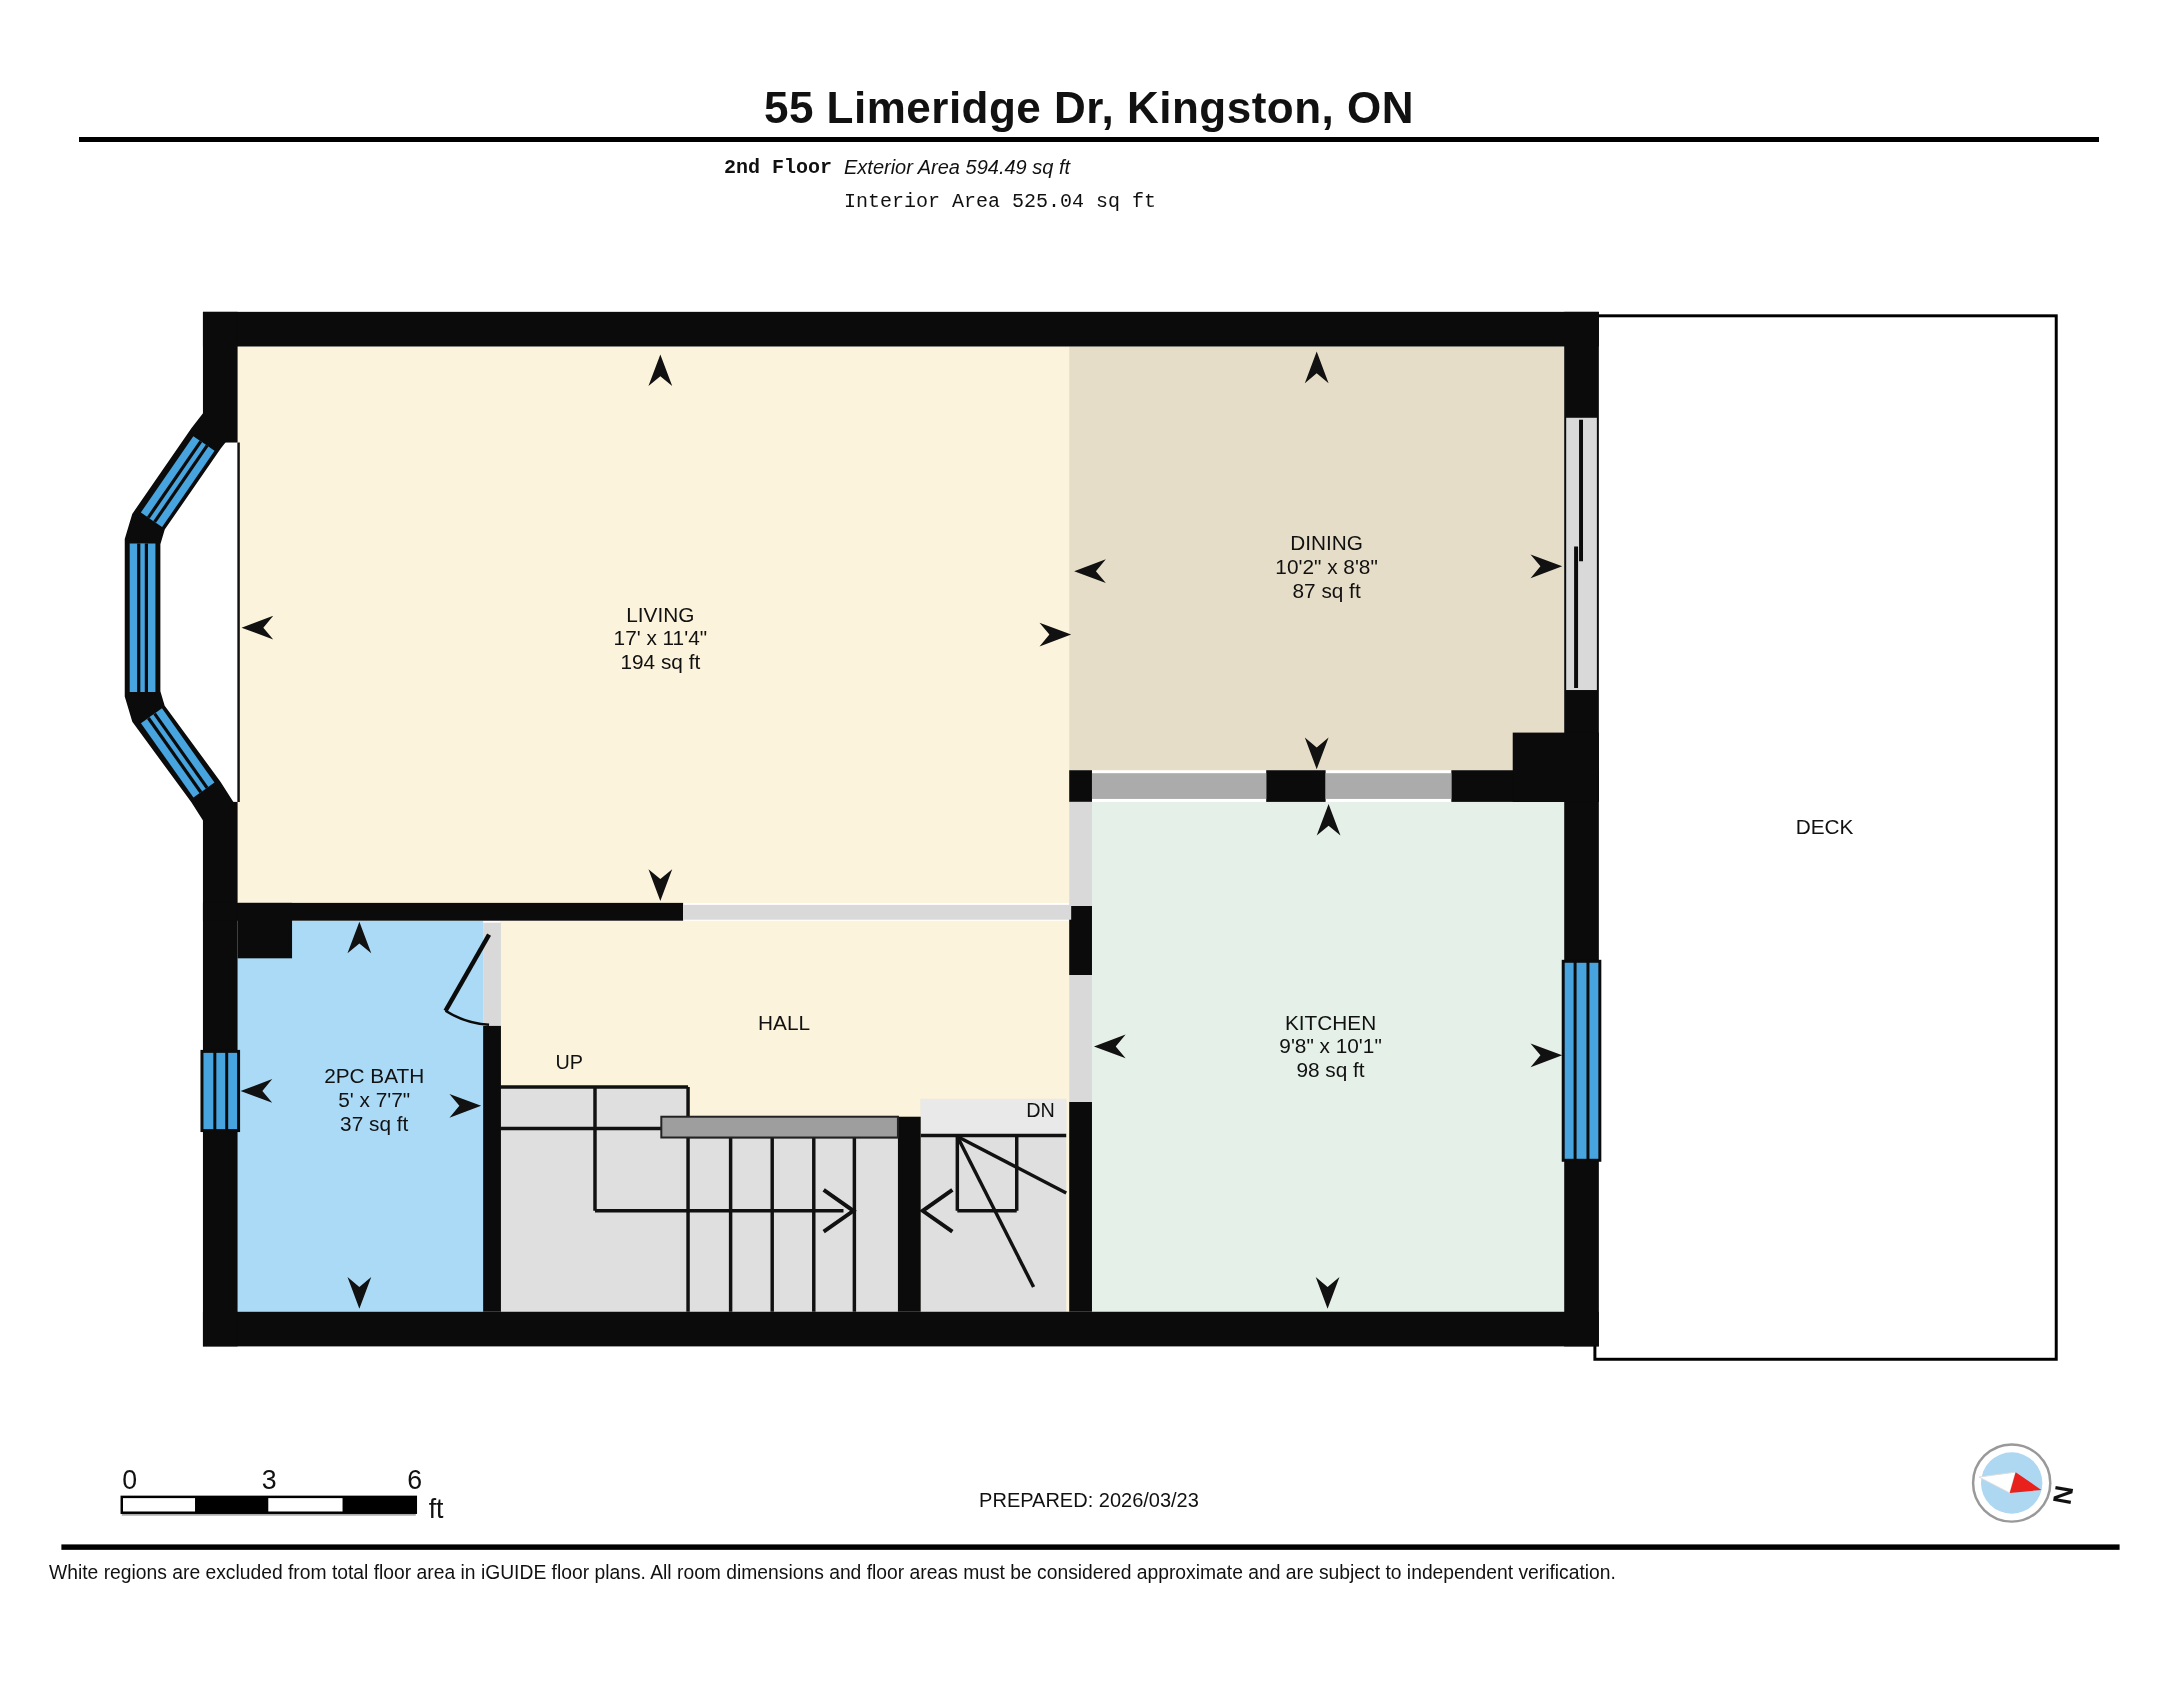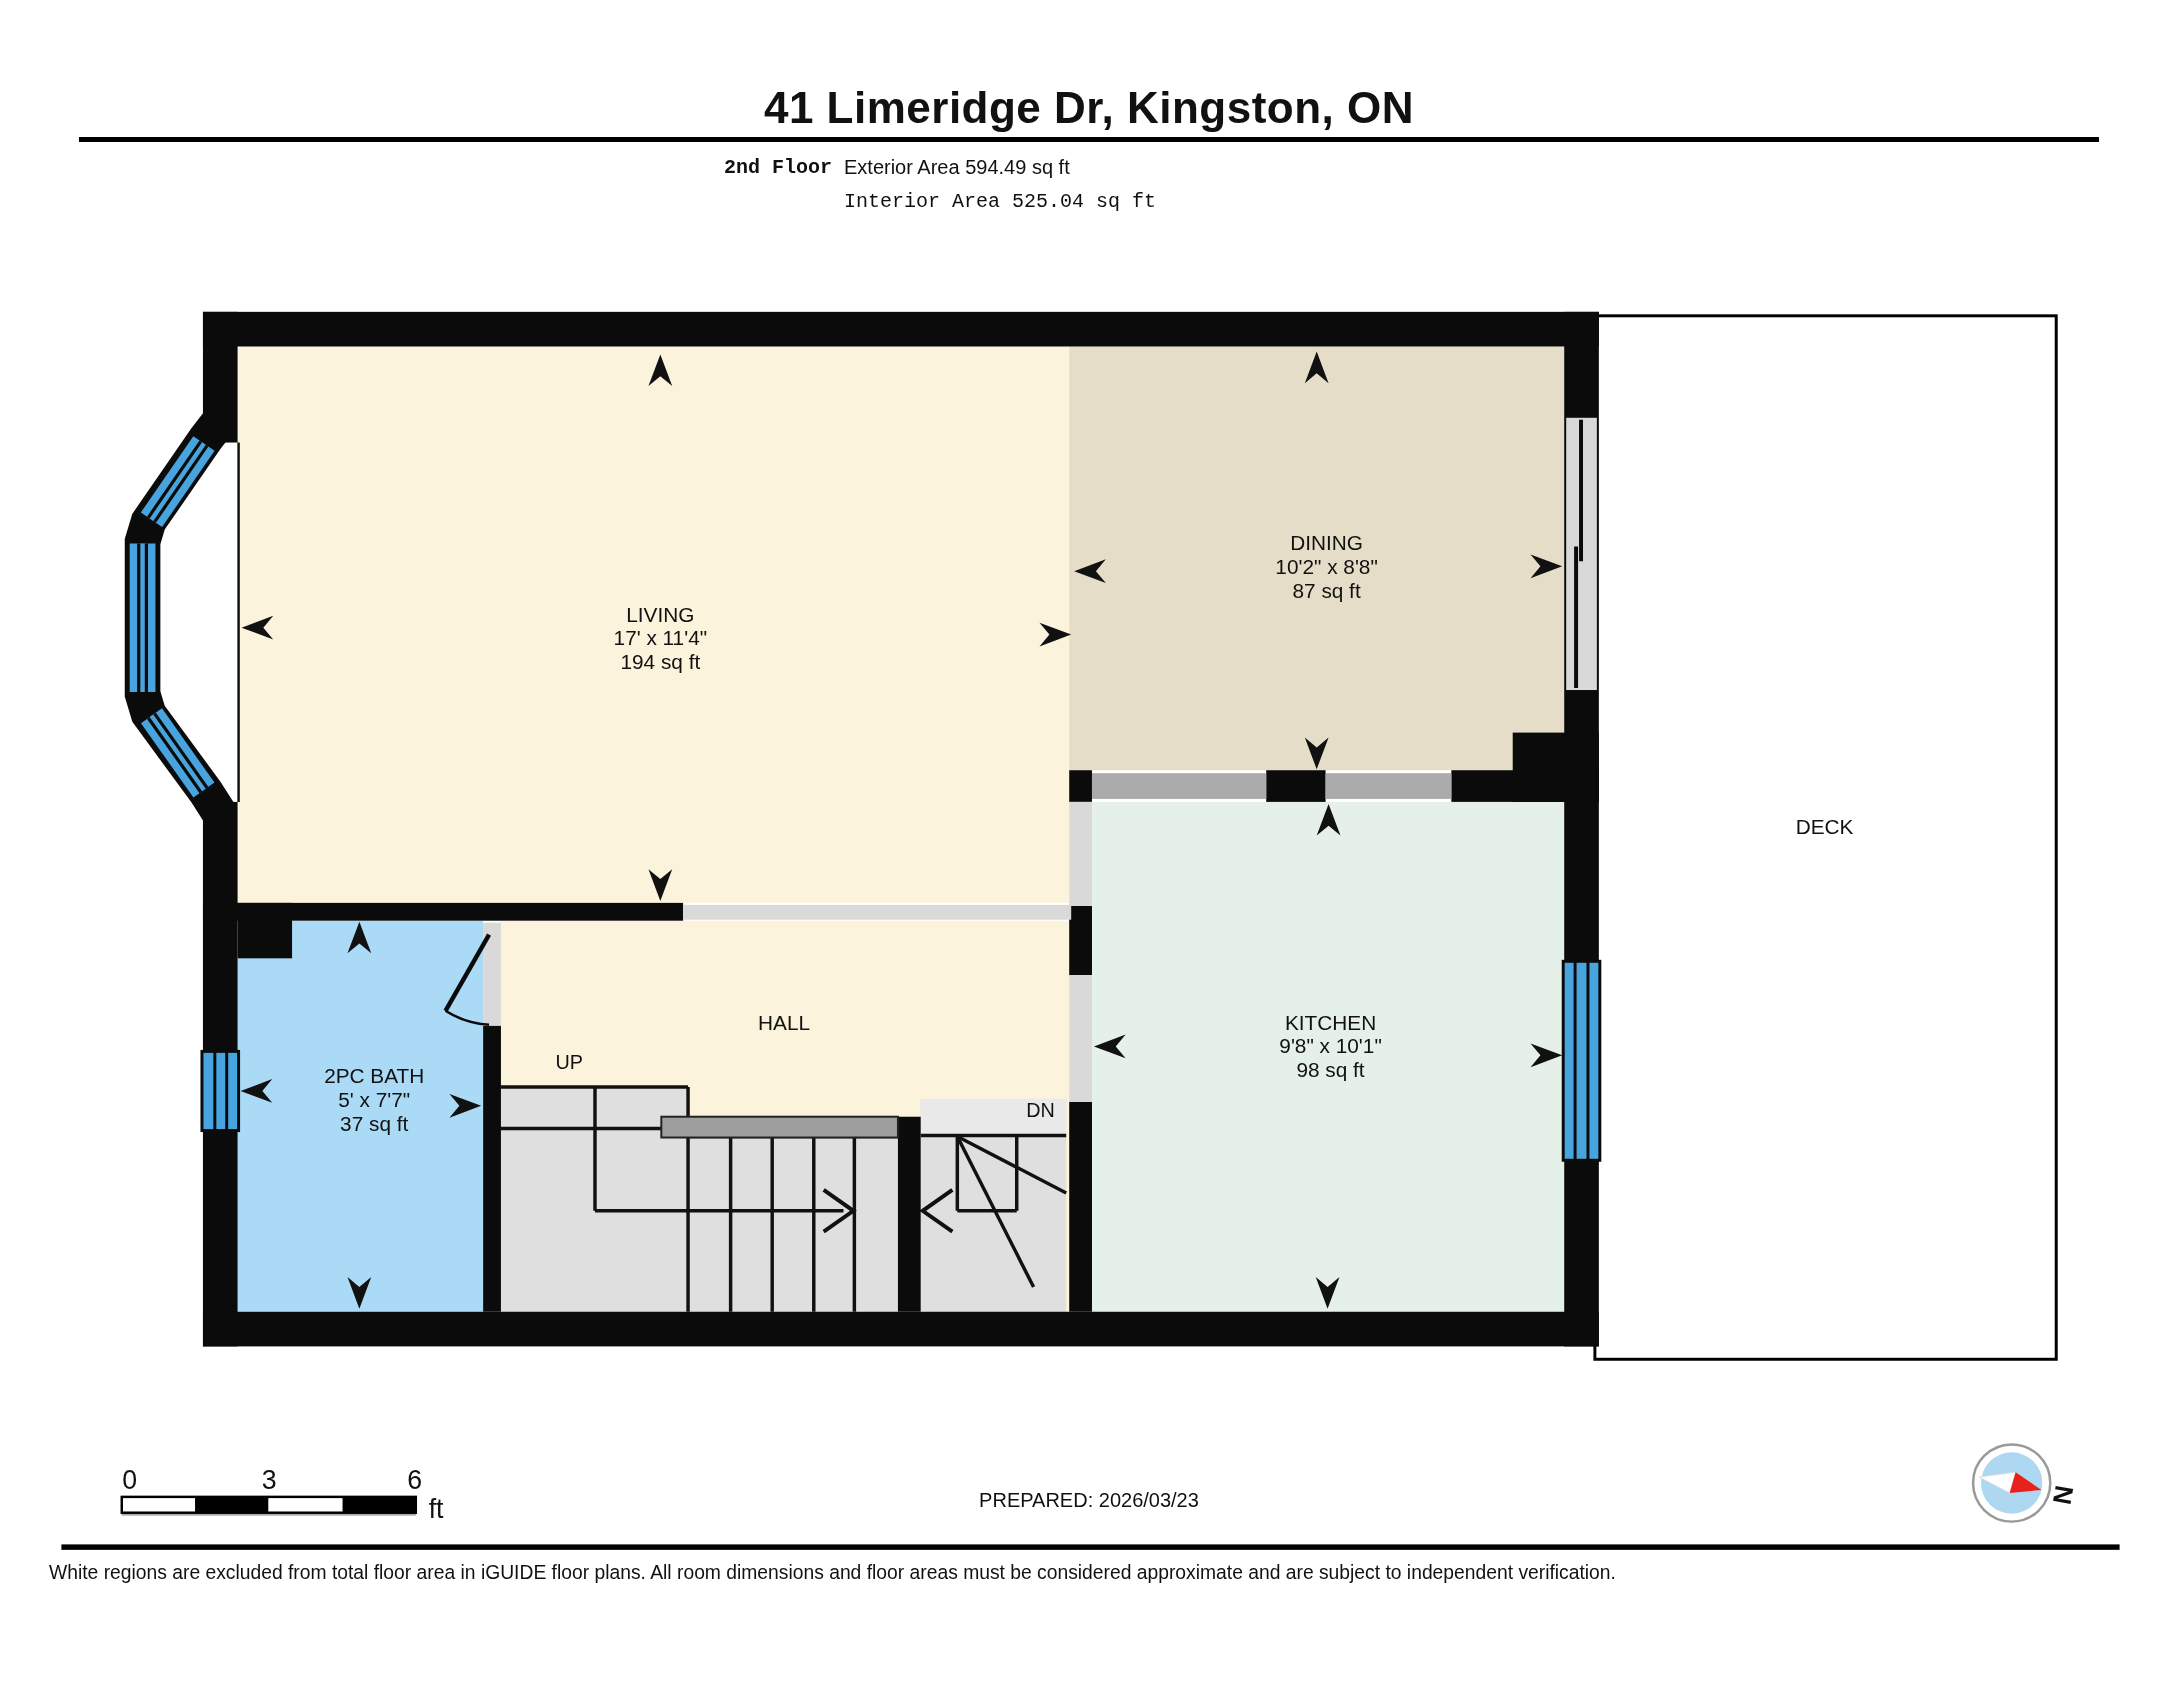--- a/index.html
+++ b/index.html
@@ -8,35 +8,35 @@
     font-family:"Liberation Sans", sans-serif;color:#111;
   }
   .abs{position:absolute;}
   #title{
     top:83px;left:0;width:2178px;text-align:center;
     font-size:44px;font-weight:bold;letter-spacing:0.5px;
   }
   #title-rule{top:137px;left:79px;width:2020px;height:4.5px;background:#000;}
   #subtitle{top:156px;left:0;width:2178px;font-size:20px;}
   #floor-label{position:absolute;left:0;top:0;width:832px;text-align:right;font-weight:bold;font-family:Liberation Mono, monospace;}
-  #ext-area{position:absolute;left:844px;top:0;}
+  #ext-area{position:absolute;left:844px;top:0;font-style:italic;}
   #int-area{position:absolute;left:844px;top:34px;font-family:Liberation Mono, monospace;}
   #prepared{top:1489px;left:0;width:2178px;text-align:center;font-size:20px;}
   #disclaimer{top:1562px;left:49px;width:2059px;font-size:19.3px;}
   svg{position:absolute;top:0;left:0;}
   text{font-family:"Liberation Sans", sans-serif;fill:#111;}
   .rl{font-size:21px;text-anchor:middle;}
   .sm{font-size:20px;text-anchor:middle;}
   .tick{font-size:27px;text-anchor:middle;}
   .north{font-size:26px;font-weight:bold;text-anchor:middle;}
 </style>
 </head>
 <body>
 
-<div class="abs" id="title">41 Limeridge Dr, Kingston, ON</div>
+<div class="abs" id="title">55 Limeridge Dr, Kingston, ON</div>
 <div class="abs" id="title-rule"></div>
 <div class="abs" id="subtitle">
   <span id="floor-label">2nd Floor</span>
   <span id="ext-area">Exterior Area 594.49 sq ft</span>
   <span id="int-area">Interior Area 525.04 sq ft</span>
 </div>
 
 <svg width="2178" height="1683" viewBox="0 0 2200 1700">
   <defs>
     <polygon id="arr" points="0,0 -32,-12 -22,0 -32,12" fill="#111"></polygon>

